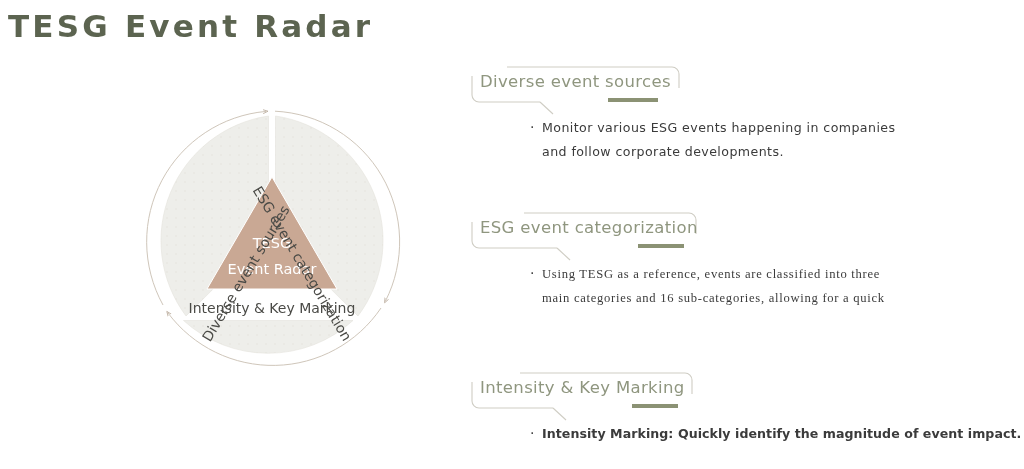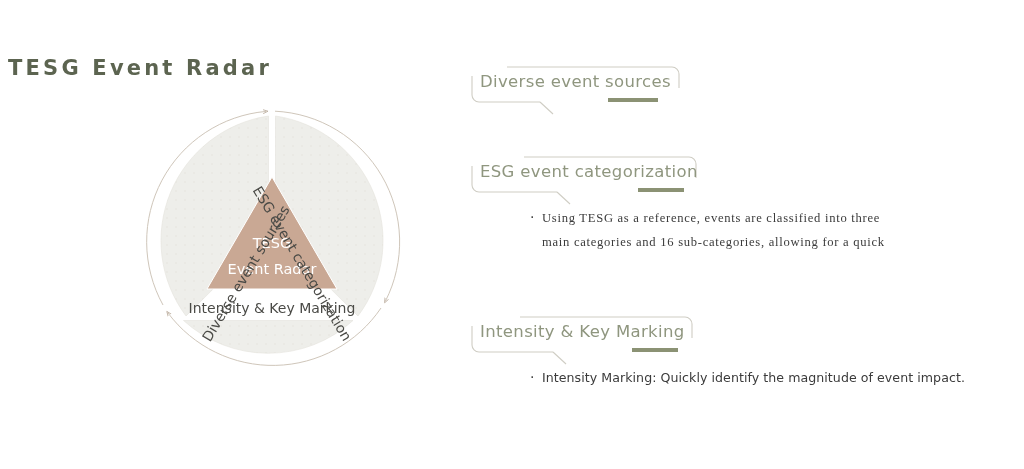--- a/index.html
+++ b/index.html
@@ -14,26 +14,25 @@
     overflow: hidden;
     font-family: "DejaVu Sans", "Liberation Sans", sans-serif;
     -webkit-font-smoothing: antialiased;
   }
 
   
   #page-title {
     position: absolute;
     left: 8px;
     top: 8px;
-    font-size: 21px;
+    font-size: 31px;
     font-weight: bold;
     letter-spacing: 3.2px;
     color: #5c6450;
     white-space: nowrap;
-    margin-top: 48px;
   }
 
   
   #diagram {
     position: absolute;
     left: 138px;
     top: 108px;
     width: 268px;
     height: 268px;
   }
@@ -101,21 +100,21 @@
     top: -1px;
     font-size: 14px;
     color: #3b3b3b;
   }
   .bullet .cont {
     display: block;
     white-space: nowrap;
   }
   .sp-wide { letter-spacing: 0.72px; font-family: Liberation Serif, serif; }
   .sp-mid  { letter-spacing: 0.42px; }
-  .sp-none { letter-spacing: 0.05px; }
+  .sp-none { letter-spacing: 0.05px; font-weight: bold; }
 </style>
 </head>
 <body>
 
 <div id="page-title">TESG Event Radar</div>
 
 <div id="diagram">
   <svg width="268" height="268" viewBox="0 0 268 268" xmlns="http://www.w3.org/2000/svg">
     <defs>
       <pattern id="dots" width="9" height="9" patternUnits="userSpaceOnUse">
@@ -181,20 +180,26 @@
   <div class="section s1">
     <div class="head-wrap">
       <svg class="bracket" viewBox="0 0 260 46">
         <path d="M47,5 L212,5 A7,7 0 0,1 219,12 L219,26" fill="none" stroke="#cfcdc4" stroke-width="1.1"></path>
         <path d="M12,14 L12,33 A7,7 0 0,0 19,40 L80,40" fill="none" stroke="#cfcdc4" stroke-width="1.1"></path>
         <path d="M80,40 L93,52" fill="none" stroke="#cfcdc4" stroke-width="1.1"></path>
       </svg>
       <div class="head-text">Diverse event sources</div>
       <div class="head-underline" style="left:148px;width:50px;"></div>
     </div>
+    <div class="body">
+      <div class="bullet">
+        <span class="cont sp-mid">Monitor various ESG events happening in companies</span>
+        <span class="cont sp-mid">and follow corporate developments.</span>
+      </div>
+    </div>
   </div>
 
   <div class="section s2">
     <div class="head-wrap">
       <svg class="bracket" viewBox="0 0 260 46">
         <path d="M64,5 L229,5 A7,7 0 0,1 236,12 L236,26" fill="none" stroke="#cfcdc4" stroke-width="1.1"></path>
         <path d="M12,14 L12,33 A7,7 0 0,0 19,40 L97,40" fill="none" stroke="#cfcdc4" stroke-width="1.1"></path>
         <path d="M97,40 L110,52" fill="none" stroke="#cfcdc4" stroke-width="1.1"></path>
       </svg>
       <div class="head-text">ESG event categorization</div>

